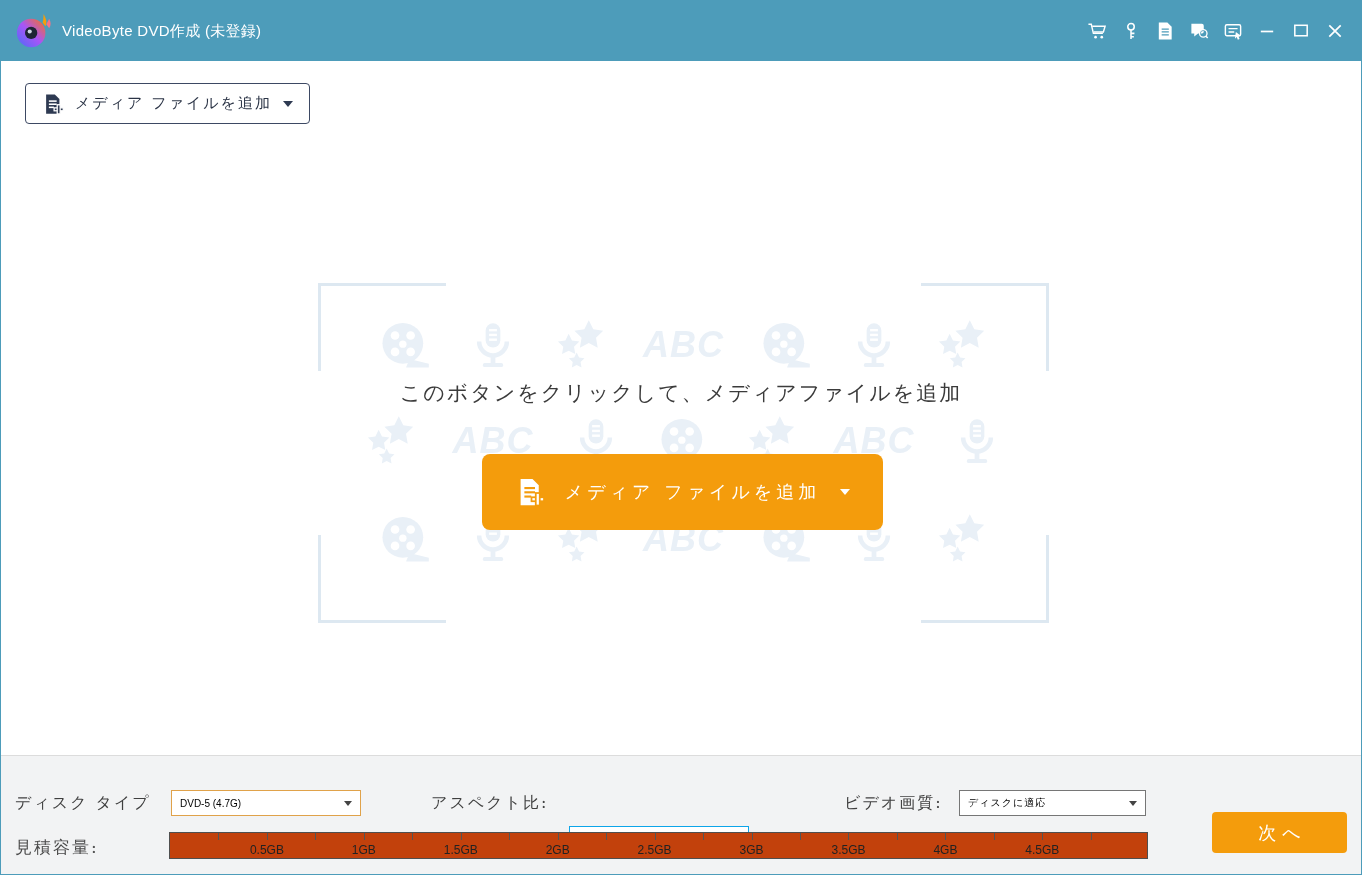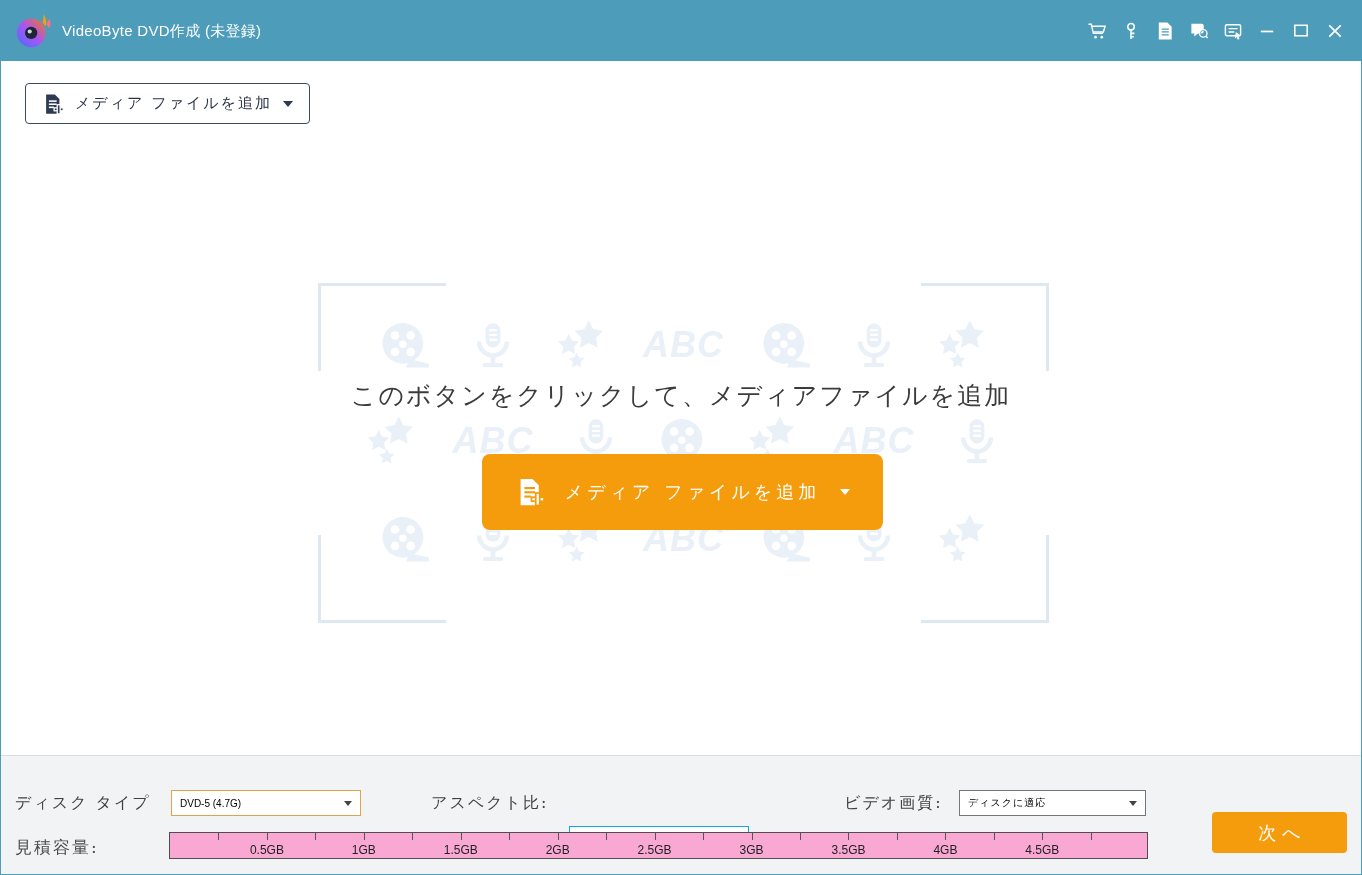--- a/index.html
+++ b/index.html
@@ -87,21 +87,21 @@
   .wm-abc{
     font-family:"Liberation Sans",sans-serif;
     font-weight:bold;font-style:italic;font-size:36px;
     color:var(--watermark);letter-spacing:1px;line-height:52px;
   }
 
   .hint-text{
     position:absolute;left:0;right:0;top:318px;
     text-align:center;z-index:2;
     font-family:"DejaVu Serif","Liberation Serif",serif;
-    font-size:25px;color:#3b3b3b;letter-spacing:2px;
+    font-size:21px;color:#3b3b3b;letter-spacing:2px;
   }
 
   .add-btn-main{
     position:absolute;left:481px;top:393px;width:401px;height:76px;
     background:var(--accent);border:none;border-radius:8px;
     display:flex;align-items:center;justify-content:center;gap:20px;
     cursor:pointer;z-index:2;color:#fff;
   }
   .add-btn-main .btn-label{
     font-family:"DejaVu Serif","Liberation Serif",serif;
@@ -145,21 +145,21 @@
   .next-btn{
     position:absolute;left:1211px;top:56px;width:135px;height:41px;
     background:var(--accent);border:none;border-radius:4px;cursor:pointer;
     color:#fff;font-family:"DejaVu Serif","Liberation Serif",serif;
     font-size:18px;letter-spacing:6px;display:flex;align-items:center;justify-content:center;
     padding-left:6px;
   }
 
   .ruler{
     position:absolute;left:168px;top:76px;width:979px;height:27px;
-    background:#f9a8d4;border:1px solid #4f4f4f;
+    background:#c2410c;border:1px solid #4f4f4f;
   }
   .ruler-tick{
     position:absolute;top:0;width:1px;height:7px;background:#555;
   }
   .ruler-label{
     position:absolute;bottom:1px;transform:translateX(-50%);
     font-family:"Liberation Sans",sans-serif;font-size:12px;color:#222;
     white-space:nowrap;
   }
 </style>

